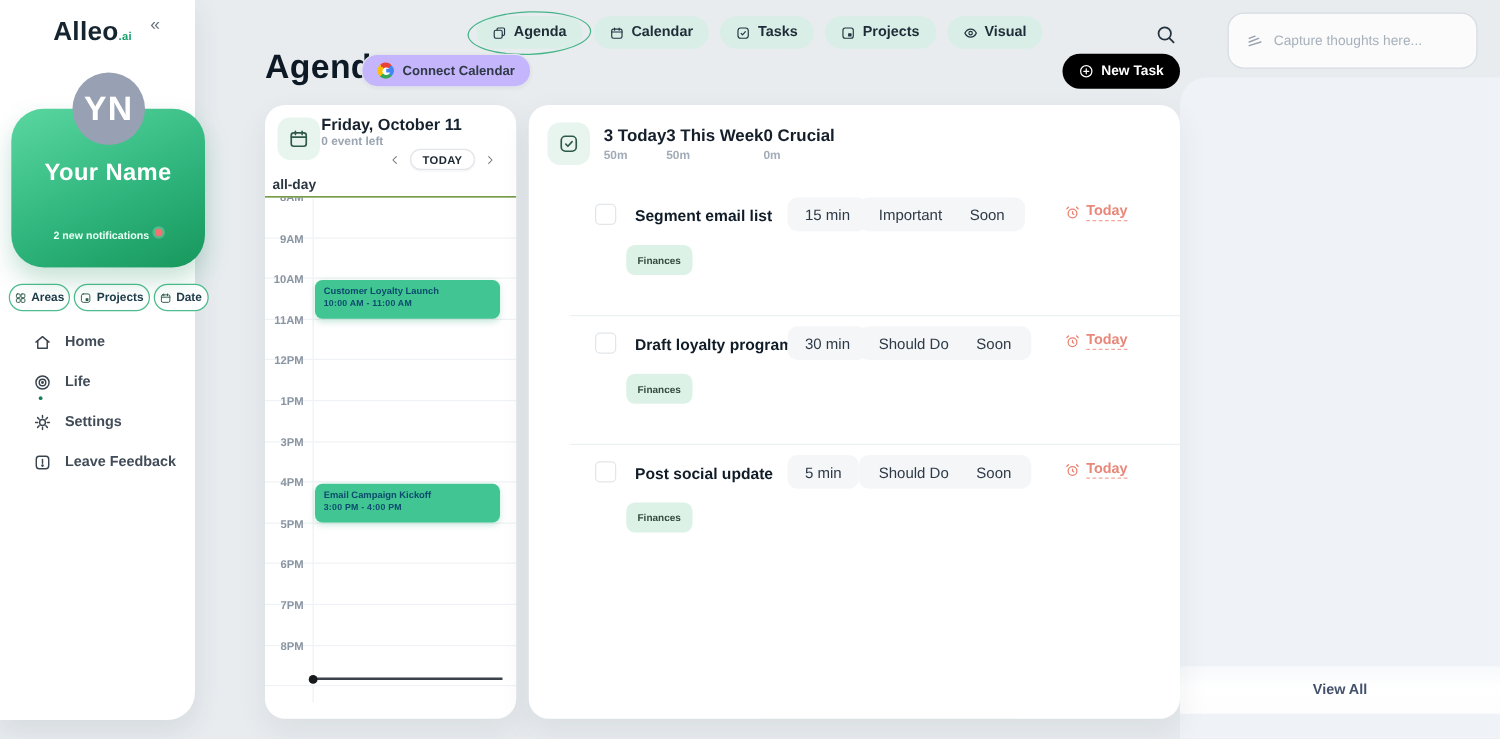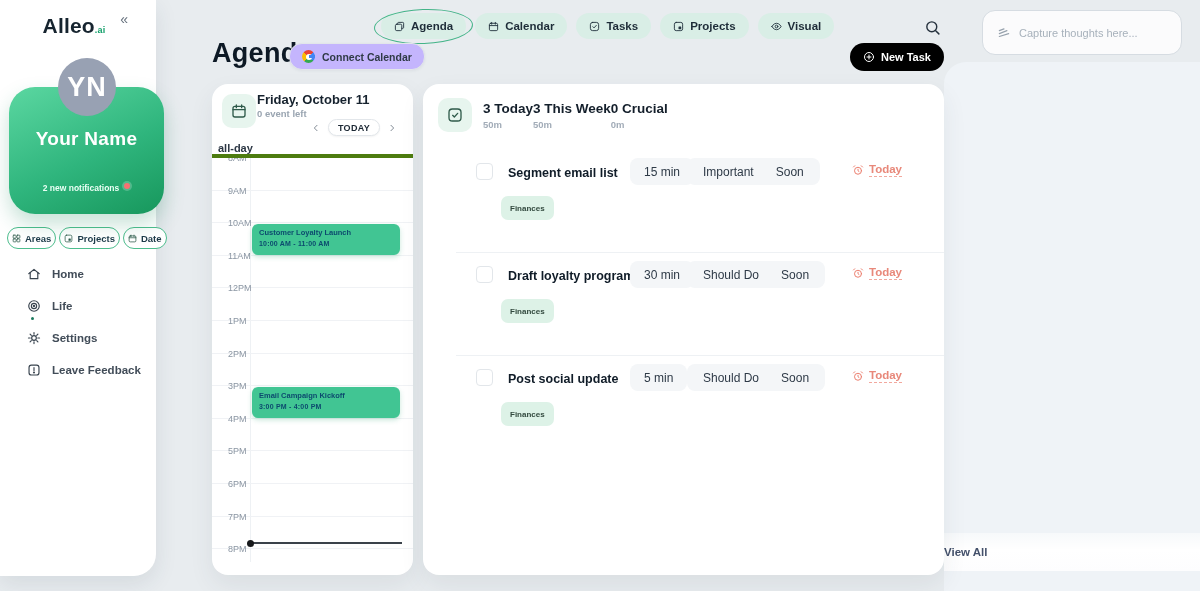--- a/index.html
+++ b/index.html
@@ -70,21 +70,21 @@
   .new-task-btn { position:absolute; left:850px; top:43px; width:94px; height:28px; background:#000000;
     border-radius:14px; display:flex; align-items:center; justify-content:center; gap:6px;
     color:#fff; font-size:11px; font-weight:700; cursor:pointer; z-index:6; }
   .new-task-btn .ni { width:12px; height:12px; color:#fff; }
 
   
   .right-panel { position:absolute; left:944px; top:62px; right:0; bottom:0;
     background:#eff3f7; border-radius:22px 0 0 0; z-index:2; }
   .view-all-bar { position:absolute; left:0; right:0; bottom:20px; height:38px;
     background:linear-gradient(180deg,rgba(255,255,255,.5),#fff 45%,#fdfdfe);
-    display:flex; align-items:center; justify-content:flex-start; }
+    display:flex; align-items:center; justify-content:center; }
   .view-all { color:#44516b; font-size:11.5px; font-weight:700; cursor:pointer; }
 
   
   .panel { position:absolute; background:#fff; border-radius:16px;
     box-shadow:0 10px 24px rgba(45,62,80,.08); z-index:3; }
   .cal-panel { left:212px; top:84px; width:201px; height:491px; }
   .task-panel { left:423px; top:84px; width:521px; height:491px; }
   .icon-box { position:absolute; width:34px; height:34px; border-radius:10px; background:#e7f5ee;
     color:#2f5a4a; display:flex; align-items:center; justify-content:center; }
   .icon-box .ib { width:16px; height:16px; }
@@ -95,25 +95,25 @@
   .cal-sub { position:absolute; left:45px; top:24px; font-size:9.5px; color:#9aa5b1; font-weight:600; }
   .cal-nav { position:absolute; right:16px; top:35px; display:flex; align-items:center; gap:7px; }
   .chev { width:10px; height:10px; color:#6a7581; cursor:pointer; }
   .today-btn { height:17px; padding:0 9px; background:#fff; border:1px solid #e2e6ea; border-radius:9px;
     font-size:9px; font-weight:800; color:#1b2733; display:flex; align-items:center; cursor:pointer;
     box-shadow:0 1px 2px rgba(0,0,0,.05); letter-spacing:.3px; }
 
   
   .cal-grid { position:absolute; top:57px; left:0; right:0; height:421px; overflow:hidden; }
   .vline { position:absolute; left:38px; top:0; bottom:0; border-left:1px solid #eef1f4; z-index:0; }
-  .allday-row { position:relative; height:17px; background:#fff; z-index:3; border-bottom:4px solid #4d7c0f; }
+  .allday-row { position:relative; height:17px; background:#fff; z-index:3; border-bottom:1px solid #4d7c0f; }
   .allday-label { position:absolute; left:6px; top:1px; font-size:11px; color:#2b3643; font-weight:600; }
   .hour-row { position:relative; height:32.6px; border-bottom:1px solid #f0f2f5; z-index:1; }
-  .hour-label { position:absolute; left:0; width:31px; top:-5px; text-align:left;
-    font-size:9px; color:#8a95a2; font-weight:400;margin-left:16px; }
+  .hour-label { position:absolute; left:0; width:31px; top:-5px; text-align:right;
+    font-size:9px; color:#8a95a2; font-weight:700; }
   .cal-event { position:absolute; left:40px; right:13px; height:31px; background:#41c593; border-radius:6px;
     color:#0c4a6e; padding:4px 7px; z-index:2; cursor:pointer; overflow:hidden;
     box-shadow:0 2px 5px rgba(40,160,110,.25); }
   .ev-title { font-size:7.5px; font-weight:600; white-space:nowrap; margin-bottom:2.5px; }
   .ev-time { font-size:7px; font-weight:800; white-space:nowrap; letter-spacing:.2px; }
   .now-line { position:absolute; left:39px; right:11px; top:401px; height:2px; background:#3b424a; z-index:2; }
   .now-line::before { content:""; position:absolute; left:-4px; top:-2.5px; width:7px; height:7px;
     border-radius:50%; background:#17191c; }
 
   
@@ -359,23 +359,20 @@
       <div class="hour-row">
         <span class="hour-label">11AM</span>
       </div>
       <div class="hour-row">
         <span class="hour-label">12PM</span>
       </div>
       <div class="hour-row">
         <span class="hour-label">1PM</span>
       </div>
       <div class="hour-row">
-        <span class="hour-label">2PM</span>
-      </div>
-      <div class="hour-row">
         <span class="hour-label">3PM</span>
       </div>
       <div class="hour-row">
         <span class="hour-label">4PM</span>
       </div>
       <div class="hour-row">
         <span class="hour-label">5PM</span>
       </div>
       <div class="hour-row">
         <span class="hour-label">6PM</span>

